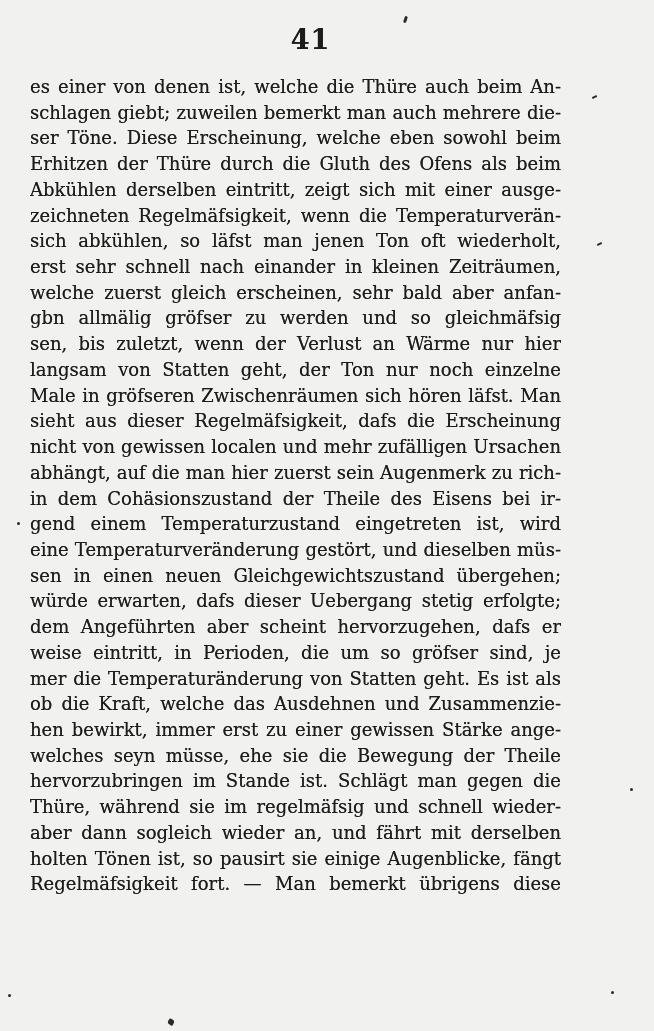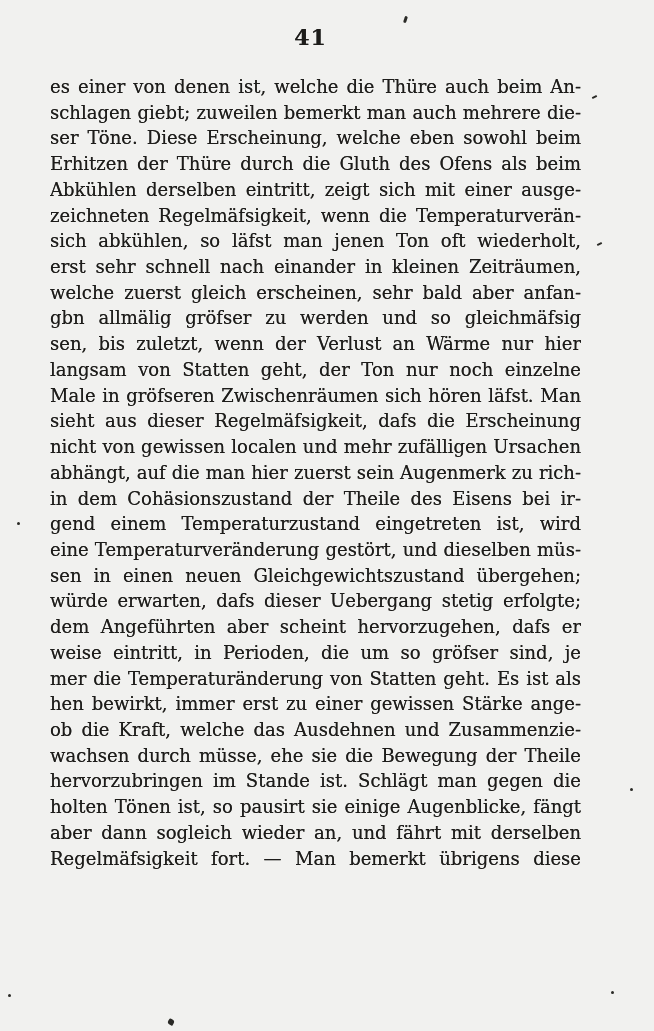--- a/index.html
+++ b/index.html
@@ -11,28 +11,28 @@
     font-family: "DejaVu Serif", serif;
     color: #1d1c1a;
     overflow: hidden;
   }
   .pageno {
     position: absolute;
     top: 24px;
     left: 45px;
     width: 531px;
     text-align: center;
-    font-size: 22px;
+    font-size: 27px;
     font-weight: bold;
     letter-spacing: 1px;
     text-shadow: 0 0 0.5px rgba(25,25,22,0.8);
   }
   .text-block {
     position: absolute;
-    left: 50px;
+    left: 30px;
     top: 74px;
     width: 531px;
   }
   .line {
     height: 25.72px;
     line-height: 25.72px;
     font-size: 18px;
     text-align: justify;
     text-align-last: justify;
     overflow: hidden;
@@ -72,26 +72,27 @@
     <div class="line">nicht von gewissen localen und mehr zufälligen Ursachen</div>
     <div class="line">abhängt, auf die man hier zuerst sein Augenmerk zu rich-</div>
     <div class="line">in dem Cohäsionszustand der Theile des Eisens bei ir-</div>
     <div class="line">gend einem Temperaturzustand eingetreten ist, wird durch</div>
     <div class="line">eine Temperaturveränderung gestört, und dieselben müs-</div>
     <div class="line">sen in einen neuen Gleichgewichtszustand übergehen; man</div>
     <div class="line">würde erwarten, dafs dieser Uebergang stetig erfolgte; aus</div>
     <div class="line">dem Angeführten aber scheint hervorzugehen, dafs er ruck-</div>
     <div class="line">weise eintritt, in Perioden, die um so gröfser sind, je langsa-</div>
     <div class="line">mer die Temperaturänderung von Statten geht.  Es ist als</div>
+    <div class="line">ob die Kraft, welche das Ausdehnen und Zusammenzie-</div>
     <div class="line">hen bewirkt, immer erst zu einer gewissen Stärke ange-</div>
-    <div class="line">ob die Kraft, welche das Ausdehnen und Zusammenzie-</div>
-    <div class="line">wachsen durch müsse, ehe sie die Bewegung der Theile</div>
+    <div class="line">welches seyn müsse, ehe sie die Bewegung der Theile</div>
     <div class="line">hervorzubringen im Stande ist.  Schlägt man gegen die</div>
+    <div class="line">Thüre, während sie im regelmäfsig und schnell wieder-</div>
+    <div class="line">aber dann sogleich wieder an, und fährt mit derselben</div>
     <div class="line">holten Tönen ist, so pausirt sie einige Augenblicke, fängt</div>
-    <div class="line">aber dann sogleich wieder an, und fährt mit derselben</div>
     <div class="line">Regelmäfsigkeit fort. — Man bemerkt übrigens diese Töne</div>
   </div>
 
   <div class="speck comma" style="left:404px; top:16px;"></div>
   <div class="speck dash" style="left:592px; top:96px;"></div>
   <div class="speck dash" style="left:597px; top:243px;"></div>
   <div class="speck dot" style="left:17px;  top:522px;"></div>
   <div class="speck dot" style="left:630px; top:788px;"></div>
   <div class="speck dot" style="left:611px; top:991px;"></div>
   <div class="speck blob" style="left:168px; top:1019px;"></div>

